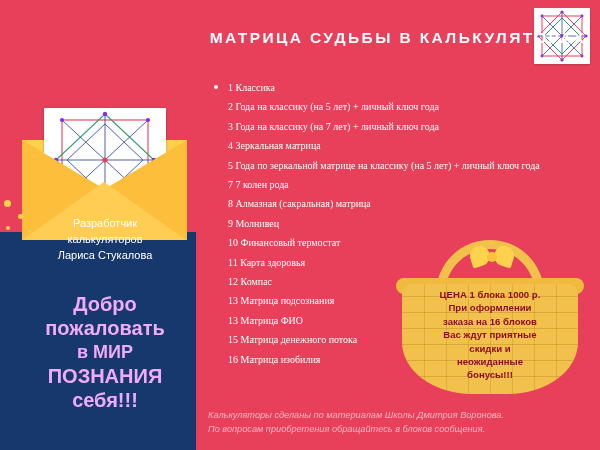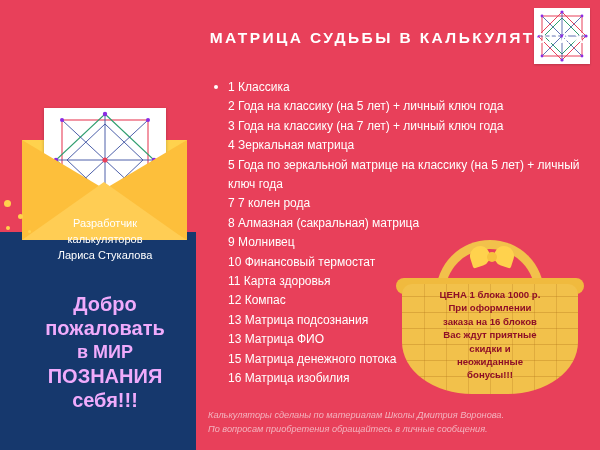--- a/index.html
+++ b/index.html
@@ -49,22 +49,23 @@
     font-weight: bold;
     letter-spacing: 2.4px;
     line-height: 20px;
   }
   
   .list {
     position: absolute;
     left: 210px; top: 78px;
     width: 386px;
     color: #ffffff;
-    font-size: 12px;
+    font-size: 10px;
     line-height: 19.4px;
+    font-family: Liberation Serif, serif;
   }
   .list-row {
     position: relative;
     padding-left: 18px;
     margin-bottom: 0px;
   }
   .bullet {
     position: absolute;
     left: 4px; top: 7px;
     width: 4px; height: 4px;
@@ -411,16 +412,16 @@
       <div>заказа на 16 блоков</div>
       <div>Вас ждут приятные</div>
       <div>скидки и</div>
       <div>неожиданные</div>
       <div>бонусы!!!</div>
     </div>
   </div>
 
   <div class="footer-note">
     <div>Калькуляторы сделаны по материалам Школы Дмитрия Воронова.</div>
-    <div>По вопросам приобретения обращайтесь в личные сообщения.</div>
+    <div>По вопросам приобретения обращайтесь в блоков сообщения.</div>
   </div>
 
 </div>
 
 </body></html>

